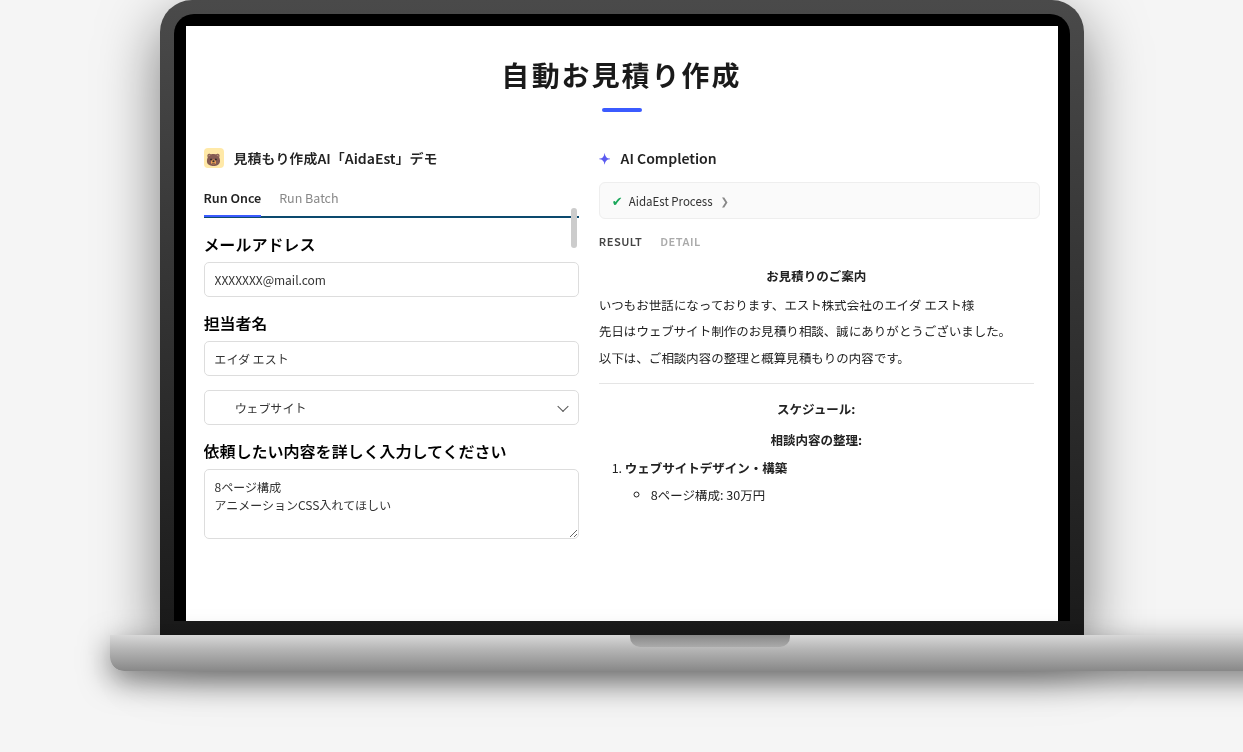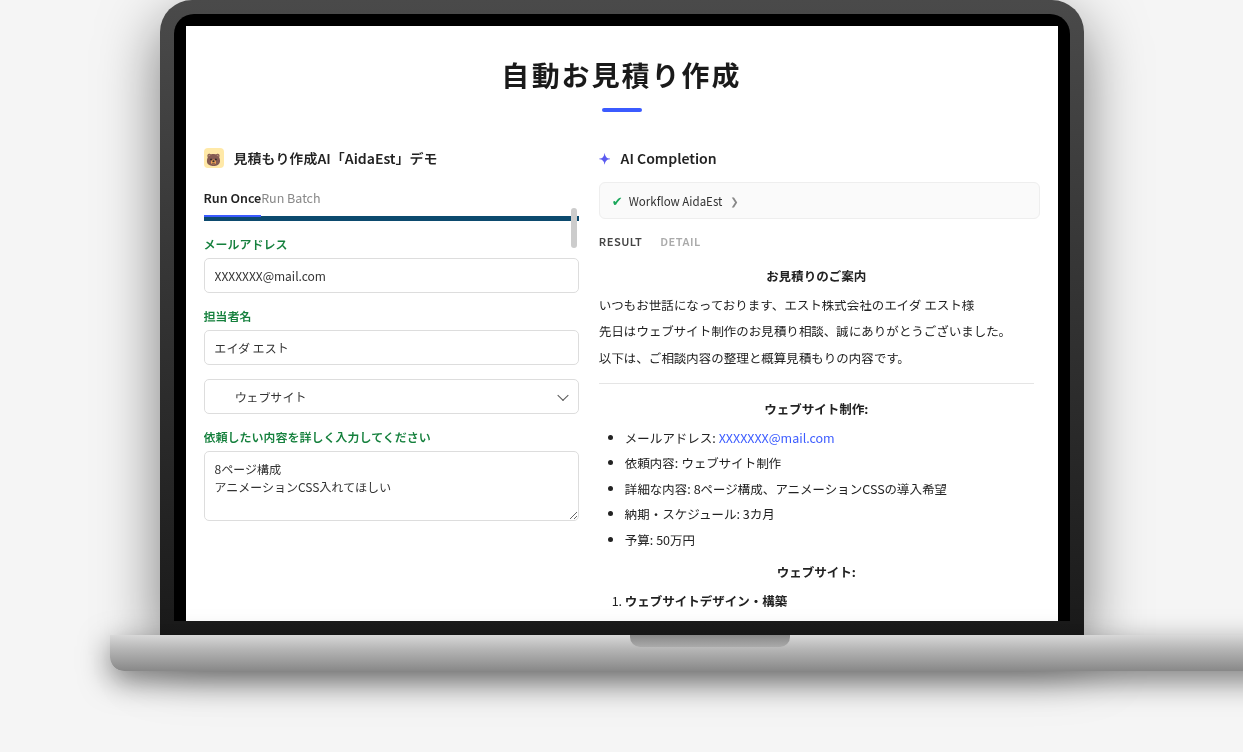--- a/index.html
+++ b/index.html
@@ -103,21 +103,22 @@
   justify-content: center;
   font-size: 12px;
 }
 .ai-icon {
   color: #5b5bf0;
   font-size: 14px;
 }
 
 .tabs {
   display: flex;
-  border-bottom: 5px solid #0c4a6e;
+  gap: 18px;
+  border-bottom: 2px solid #0c4a6e;
   font-size: 12.5px;
 }
 .tab {
   padding: 6px 0 8px;
   cursor: pointer;
   color: #888;
 }
 .tab.active {
   color: #222;
   font-weight: 600;
@@ -125,23 +126,23 @@
   margin-bottom: -1px;
 }
 
 .form-body {
   padding-top: 14px;
   max-height: 420px;
   overflow-y: auto;
 }
 .form-group { margin-bottom: 14px; }
 .form-label {
-  font-size: 12px;
+  font-size: 16px;
   font-weight: 600;
-  color: #15803d;
+  color: #000000;
   margin-bottom: 6px;
   display: block;
 }
 .form-control {
   width: 100%;
   padding: 8px 10px;
   font-size: 12px;
   border: 1px solid #ddd;
   border-radius: 5px;
   background: #fff;
@@ -290,46 +291,37 @@
           </div>
 
           <div class="panel panel-right">
             <div class="panel-header">
               <span class="ai-icon">✦</span>
               <span>AI Completion</span>
             </div>
 
             <div class="workflow-card">
               <span class="check-icon">✔</span>
-              <span>Workflow AidaEst</span>
+              <span>AidaEst Process</span>
               <span class="chevron">❯</span>
             </div>
 
             <div class="result-tabs">
               <div class="result-tab active">RESULT</div>
               <div class="result-tab">DETAIL</div>
             </div>
 
             <div class="result-body">
               <h4>お見積りのご案内</h4>
               <p>いつもお世話になっております、エスト株式会社のエイダ エスト様</p>
               <p>先日はウェブサイト制作のお見積り相談、誠にありがとうございました。</p>
               <p>以下は、ご相談内容の整理と概算見積もりの内容です。</p>
               <hr>
-              <h4>ウェブサイト制作:</h4>
-              <ul>
-                <li>
-                  <span>メールアドレス: </span><a href="#">XXXXXXX@mail.com</a>
-                </li>
-                <li>依頼内容: ウェブサイト制作</li>
-                <li>詳細な内容: 8ページ構成、アニメーションCSSの導入希望</li>
-                <li>納期・スケジュール: 3カ月</li>
-                <li>予算: 50万円</li>
-              </ul>
-              <h4>ウェブサイト:</h4>
+              <h4>スケジュール:</h4>
+              <h4>相談内容の整理:</h4>
               <ol>
                 <li>
                   <strong>ウェブサイトデザイン・構築</strong>
                   <ul>
                       <li>8ページ構成: 30万円</li>
                     </ul>
                 </li>
 
               </ol>
             </div>

